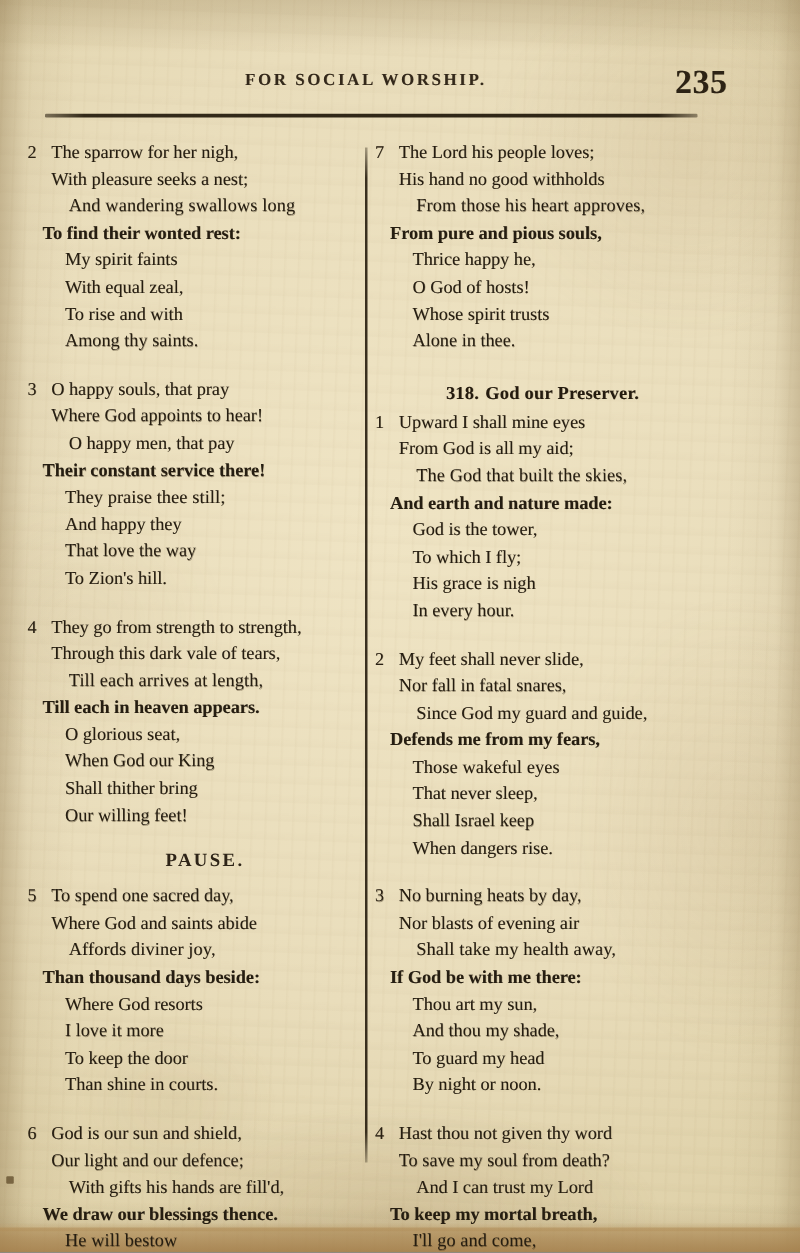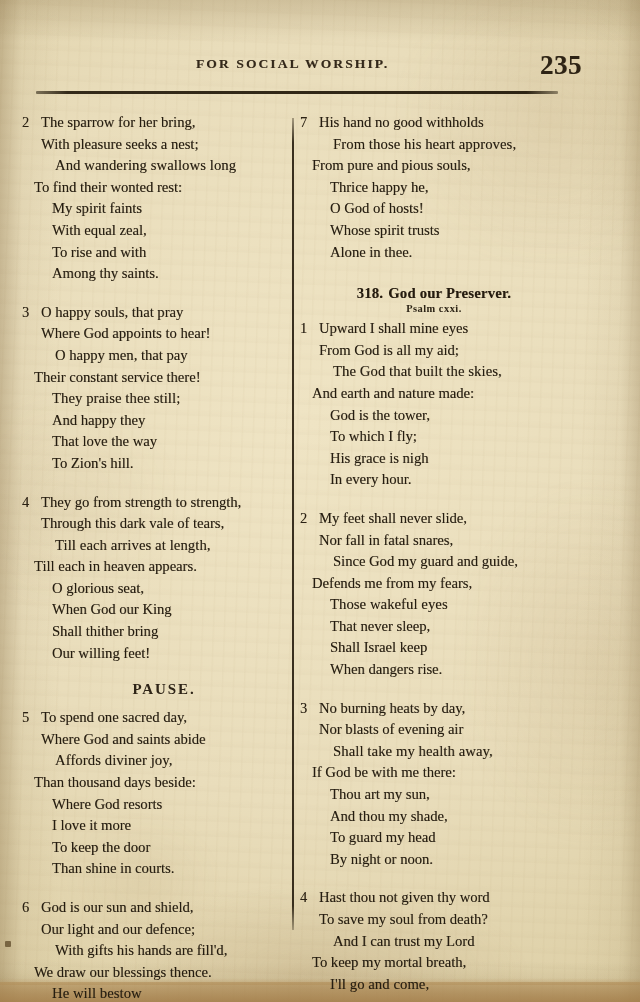--- a/index.html
+++ b/index.html
@@ -174,21 +174,21 @@
     text-align: left;
     font-size: 14.4px;
     color: #2a2114;
   }
   .line .txt { display: inline-block; }
 
   
   .i0 .txt { margin-left: 19px; }   
   .i1 .txt { margin-left: 19px; }
   .i2 .txt { margin-left: 33px; }
-  .i3 .txt { margin-left: 12px; }
+  .i3 .txt { margin-left: 12px; font-weight: bold; }
   .i4 .txt { margin-left: 30px; }
 
   
   .hymn-head {
     margin-top: 22px;
     margin-bottom: 4px;
     text-align: center;
   }
   .hymn-title {
     font-size: 14.6px;
@@ -238,21 +238,21 @@
     <div id="running-head">
       <div id="head-title">FOR SOCIAL WORSHIP.</div>
       <div id="page-number">235</div>
     </div>
     <div id="head-rule"></div>
 
     <div id="column-rule"></div>
 
     <div class="column" id="col-left">
         <div class="stanza">
-          <div class="line i0"><span class="num">2</span><span class="txt">The sparrow for her bring,</span></div>
+          <div class="line i0"><span class="num">2</span><span class="txt">The sparrow for her nigh,</span></div>
           <div class="line i1"><span class="txt">With pleasure seeks a nest;</span></div>
           <div class="line i2"><span class="txt">And wandering swallows long</span></div>
           <div class="line i3"><span class="txt">To find their wonted rest:</span></div>
           <div class="line i4"><span class="txt">My spirit faints</span></div>
           <div class="line i4"><span class="txt">With equal zeal,</span></div>
           <div class="line i4"><span class="txt">To rise and with</span></div>
           <div class="line i4"><span class="txt">Among thy saints.</span></div>
         </div>
         <div class="stanza">
           <div class="line i0"><span class="num">3</span><span class="txt">O happy souls, that pray</span></div>
@@ -289,32 +289,31 @@
           <div class="line i0"><span class="num">6</span><span class="txt">God is our sun and shield,</span></div>
           <div class="line i1"><span class="txt">Our light and our defence;</span></div>
           <div class="line i2"><span class="txt">With gifts his hands are fill'd,</span></div>
           <div class="line i3"><span class="txt">We draw our blessings thence.</span></div>
           <div class="line i4"><span class="txt">He will bestow</span></div>
           <div class="line i4"><span class="txt">On Jacob's race</span></div>
         </div>
       </div>
     <div class="column" id="col-right">
         <div class="stanza">
-          <div class="line i0"><span class="num">7</span></div>
+          <div class="line i0"><span class="num">7</span><span class="txt">The Lord his people loves;</span></div>
           <div class="line i1"><span class="txt">His hand no good withholds</span></div>
           <div class="line i2"><span class="txt">From those his heart approves,</span></div>
           <div class="line i3"><span class="txt">From pure and pious souls,</span></div>
           <div class="line i4"><span class="txt">Thrice happy he,</span></div>
           <div class="line i4"><span class="txt">O God of hosts!</span></div>
           <div class="line i4"><span class="txt">Whose spirit trusts</span></div>
           <div class="line i4"><span class="txt">Alone in thee.</span></div>
         </div>
         <div class="hymn-head">
           <div class="hymn-title"><span class="hymn-no">318.</span><span>God our Preserver.</span></div>
-          <div class="hymn-sub">Psalm cxxi.</div>
         </div>
         <div class="stanza">
           <div class="line i0"><span class="num">1</span><span class="txt">Upward I shall mine eyes</span></div>
           <div class="line i1"><span class="txt">From God is all my aid;</span></div>
           <div class="line i2"><span class="txt">The God that built the skies,</span></div>
           <div class="line i3"><span class="txt">And earth and nature made:</span></div>
           <div class="line i4"><span class="txt">God is the tower,</span></div>
           <div class="line i4"><span class="txt">To which I fly;</span></div>
           <div class="line i4"><span class="txt">His grace is nigh</span></div>
           <div class="line i4"><span class="txt">In every hour.</span></div>

